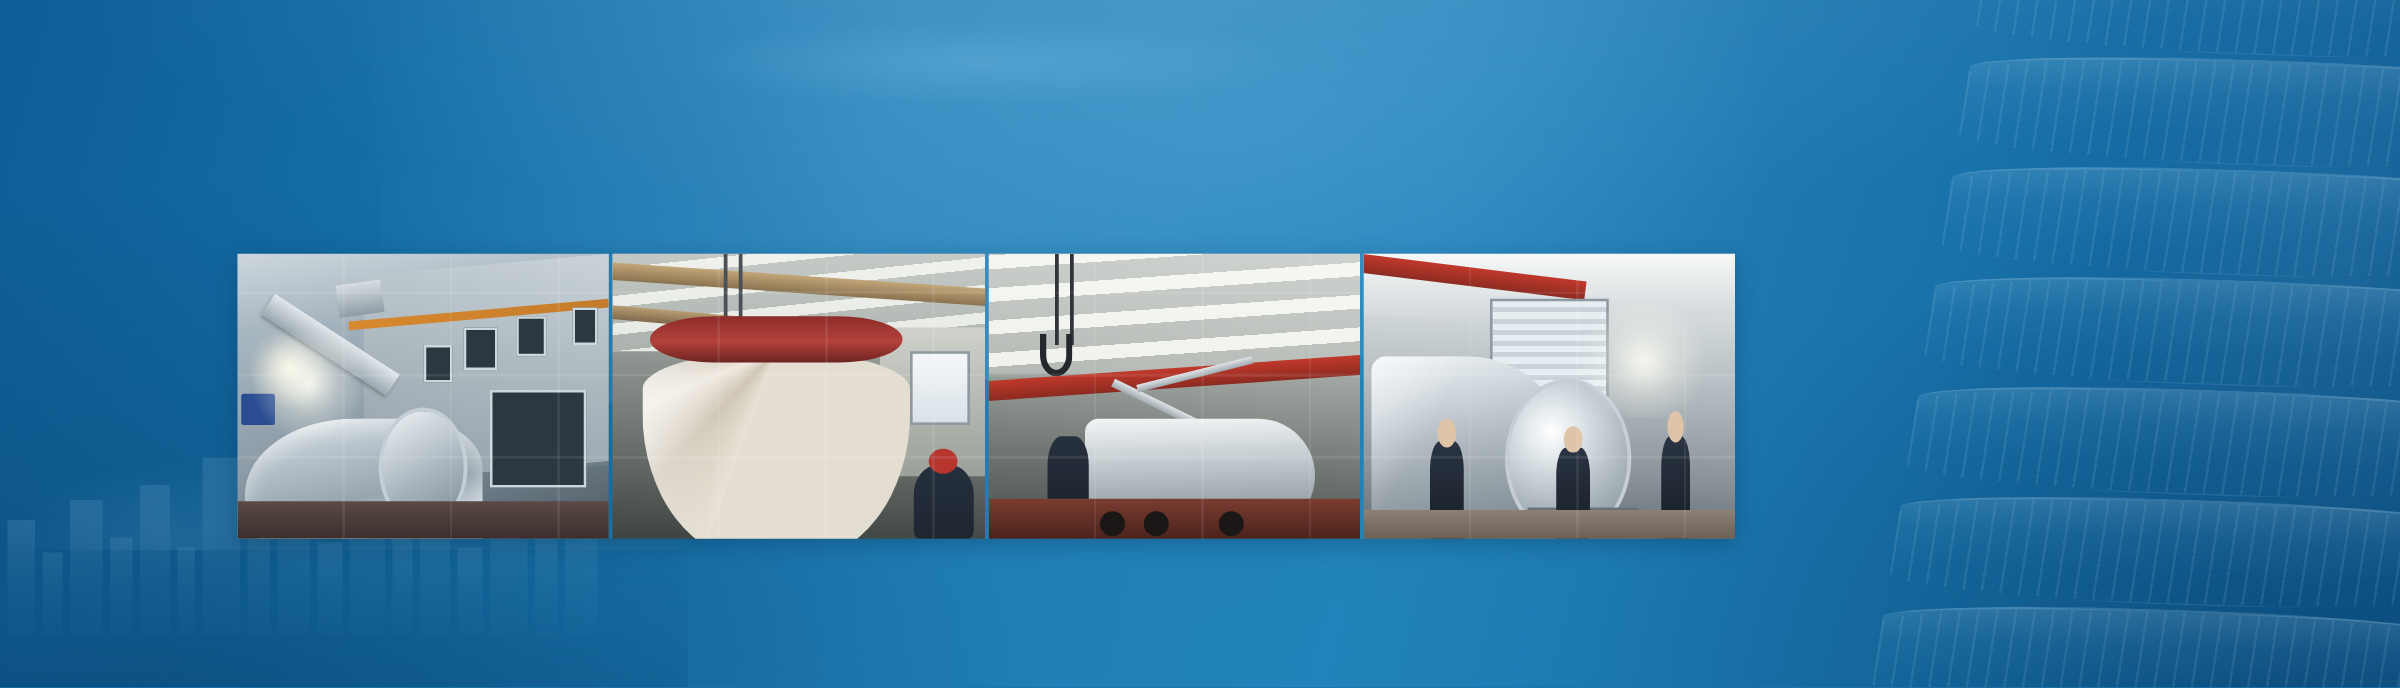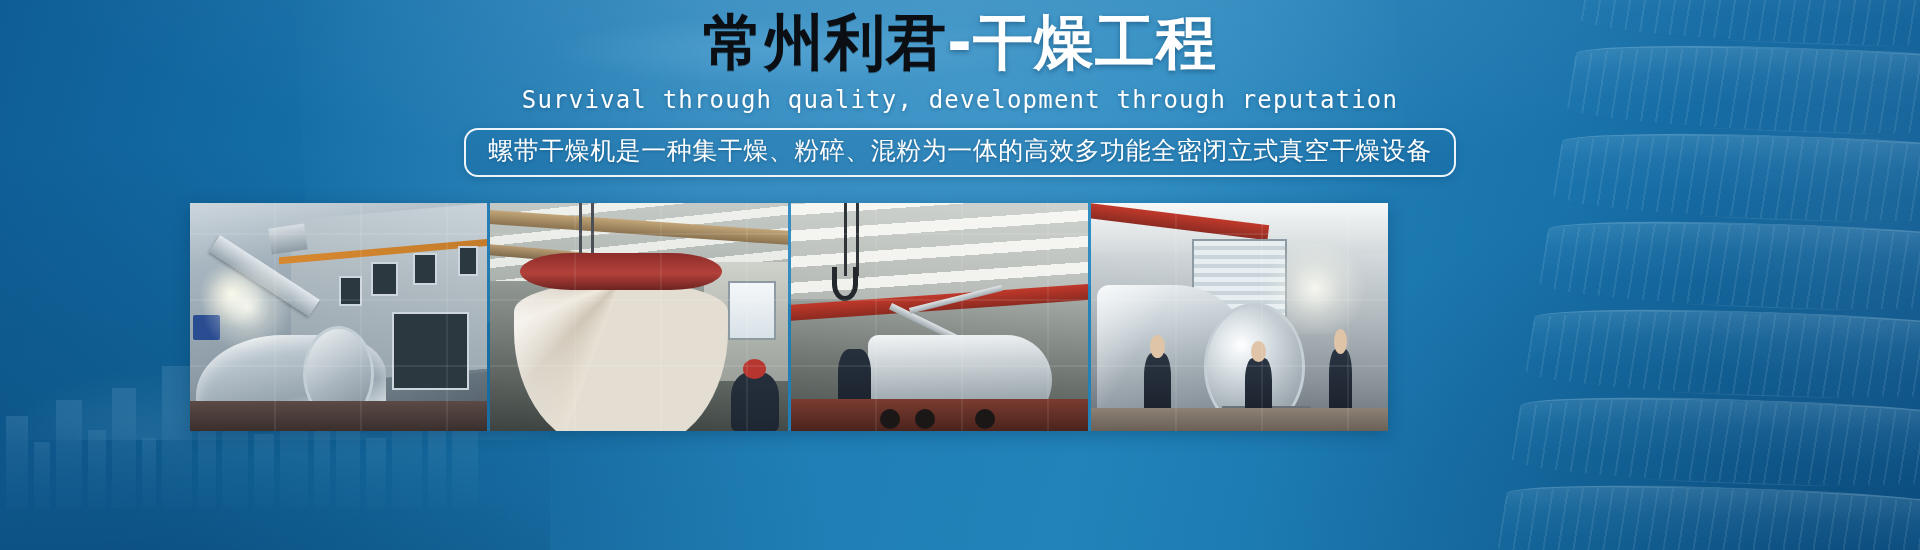--- a/index.html
+++ b/index.html
@@ -479,27 +479,20 @@
         </div>
       <div class="band" style="top:528px;height:84px;">
           <div class="ribs"></div>
         </div>
     </div>
   </div>
 
   <div class="sweep"></div>
   <div class="sweep2"></div>
 
-  <div class="headline-block">
-    <div class="title"><span class="t-dark">常州利君</span><span class="t-light">-干燥工程</span></div>
-    <div class="tagline">Survival through quality, development through reputation</div>
-    <div class="subtitle-box">
-      <div class="subtitle-text">螺带干燥机是一种集干燥、粉碎、混粉为一体的高效多功能全密闭立式真空干燥设备</div>
-    </div>
-  </div>
 
   <div class="photo-strip">
 
     <div class="photo ph1">
       <div class="bldg"></div>
       <div class="roofline"></div>
       <div class="win" style="right:30%;top:26%;width:9%;height:15%;"></div>
       <div class="win" style="right:42%;top:32%;width:8%;height:13%;"></div>
       <div class="win" style="right:17%;top:22%;width:8%;height:14%;"></div>
       <div class="win" style="right:3%;top:19%;width:7%;height:13%;"></div>

